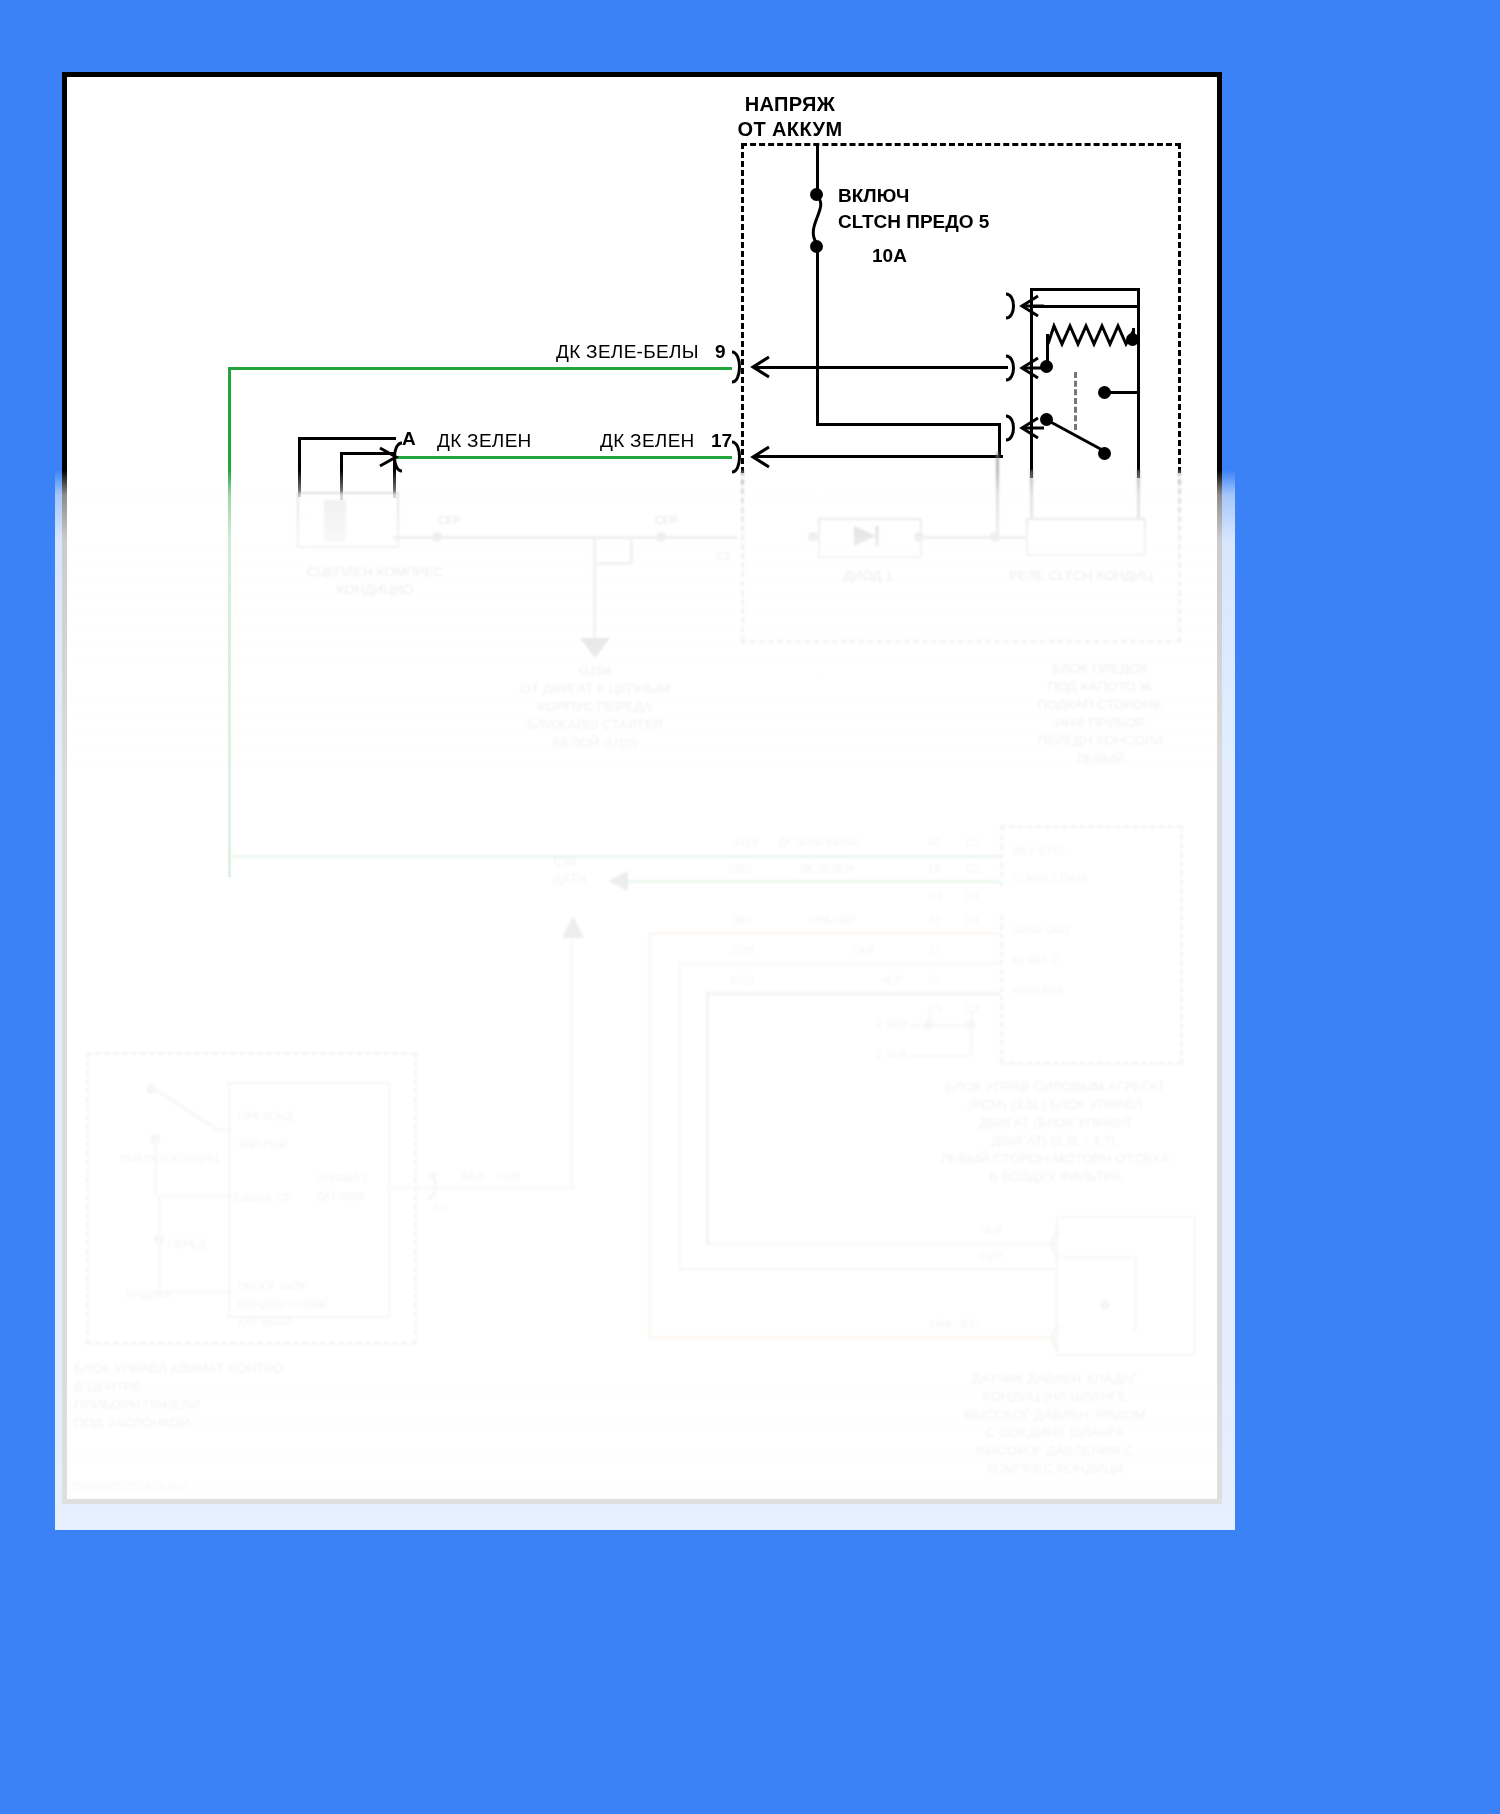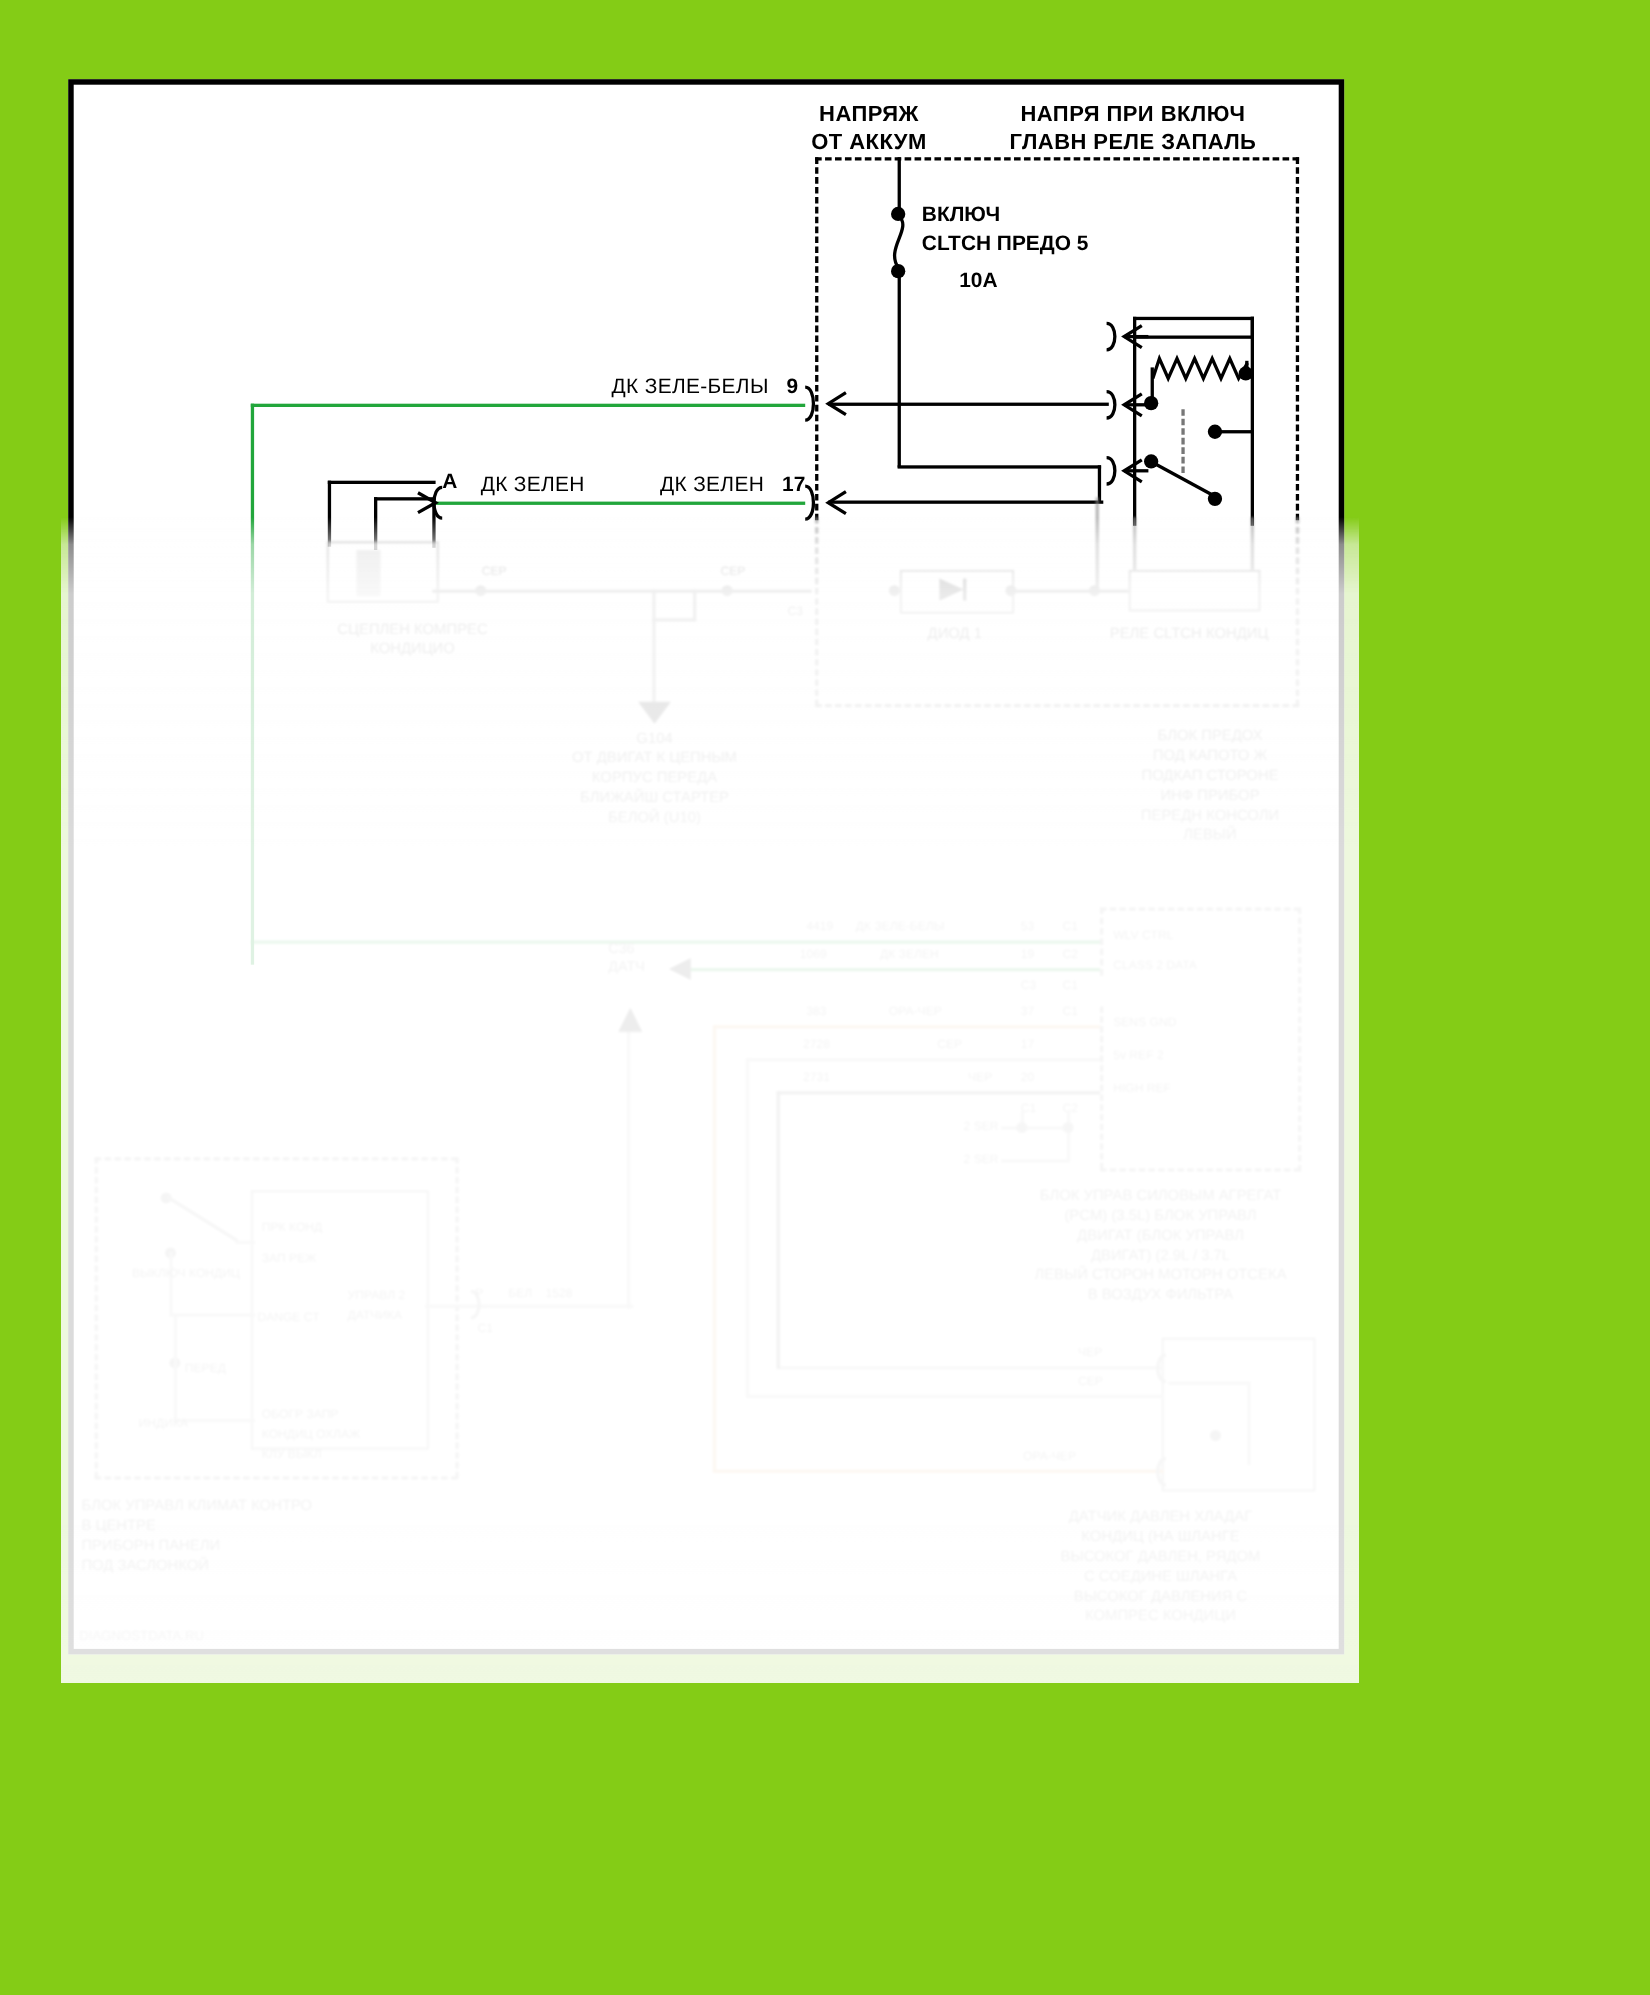--- a/index.html
+++ b/index.html
@@ -1,21 +1,21 @@
 <!DOCTYPE html>
 <html><head>
 <meta charset="utf-8">
 <title>Wiring Diagram</title>
 <style>
   html,body{margin:0;padding:0;background:#ffffff;}
   body{
     font-family:"Liberation Sans","DejaVu Sans",sans-serif;
     width:1500px;height:1814px;position:relative;overflow:hidden;
   }
-  #stage{position:absolute;left:0;top:0;width:1500px;height:1814px;background:#84cc16;}
+  #stage{position:absolute;left:0;top:0;width:1500px;height:1814px;background:#3b82f6;}
 
   
   #frame{
     position:absolute;left:62px;top:72px;width:1160px;height:1432px;
     border:5px solid #000;box-sizing:border-box;background:#fff;
   }
 
   
   #fade{
     position:absolute;left:55px;top:470px;width:1180px;height:1060px;
@@ -67,24 +67,20 @@
 <body>
 
 <div id="stage">
 
   <div id="frame"></div>
 
   <div class="lbl hdr" style="left:700px;top:92px;width:180px;">
     <div>НАПРЯЖ</div>
     <div>ОТ АККУМ</div>
   </div>
-  <div class="lbl hdr" style="left:900px;top:92px;width:260px;">
-    <div>НАПРЯ ПРИ ВКЛЮЧ</div>
-    <div>ГЛАВН РЕЛЕ ЗАПАЛЬ</div>
-  </div>
 
   <div class="dash-h" style="left:741px;top:143px;width:440px;"></div>
   <div class="dash-v" style="left:741px;top:143px;height:330px;"></div>
   <div class="dash-v" style="left:1178px;top:143px;height:330px;"></div>
 
   <div class="wire v" style="left:816px;top:143px;height:50px;"></div>
   <div class="dot" style="left:810px;top:188px;"></div>
 
   <svg style="left:806px;top:196px;width:30px;height:54px;">
     <path class="nofill" d="M11 0 C 24 12, -2 30, 11 48" stroke="#000" stroke-width="3"></path>

